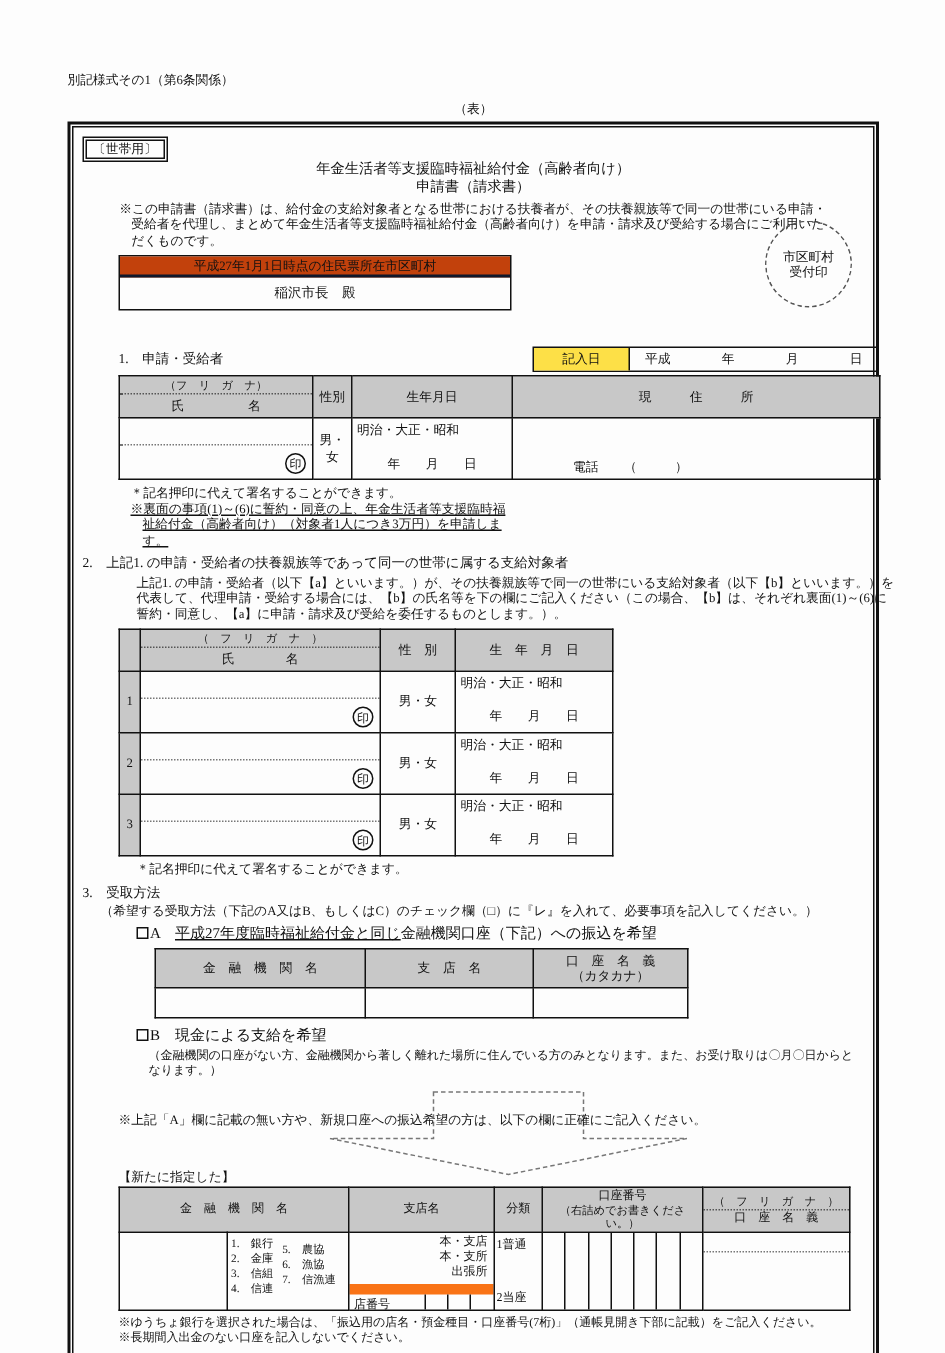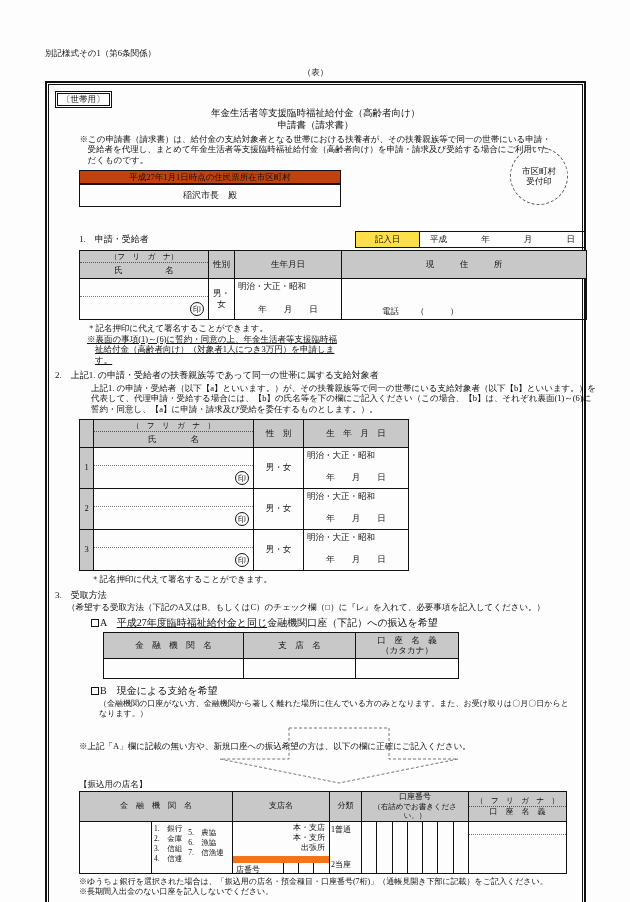--- a/index.html
+++ b/index.html
@@ -262,21 +262,21 @@
     </div>
     <div class="optB-note">（金融機関の口座がない方、金融機関から著しく離れた場所に住んでいる方のみとなります。また、お受け取りは〇月〇日からとなります。）</div>
 
     <div class="arrow-wrap">
       <svg class="arrow-svg" width="240" height="58" viewBox="0 0 240 58">
         <polygon points="70,1 170,1 170,32 239,32 120,56 1,32 70,32" fill="none" stroke="#777" stroke-width="1" stroke-dasharray="3,2"></polygon>
       </svg>
       <div class="arrow-note">※上記「A」欄に記載の無い方や、新規口座への振込希望の方は、以下の欄に正確にご記入ください。</div>
     </div>
 
-    <div class="acct-label">【振込用の店名】</div>
+    <div class="acct-label">【新たに指定した】</div>
 
     <table class="tC">
       <colgroup>
             <col style="width:72px">
             <col style="width:81px">
             <col style="width:97px">
             <col style="width:32px">
             <col style="width:107px">
             <col style="width:98px">
           </colgroup>

